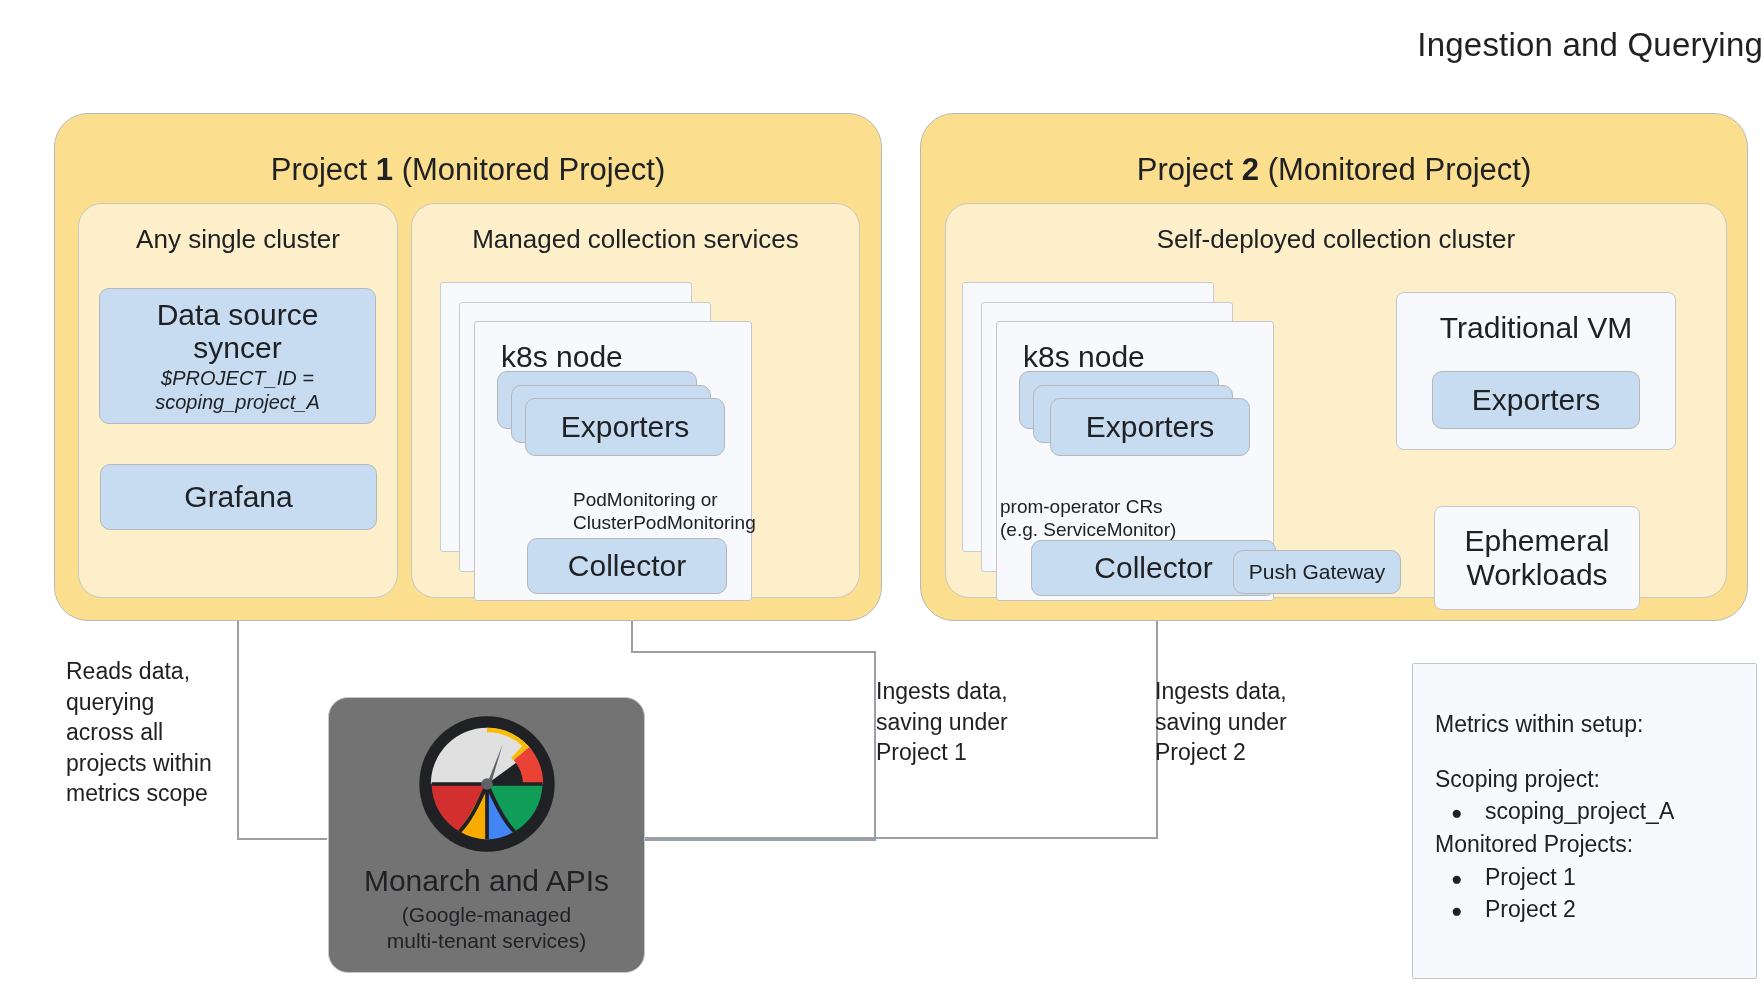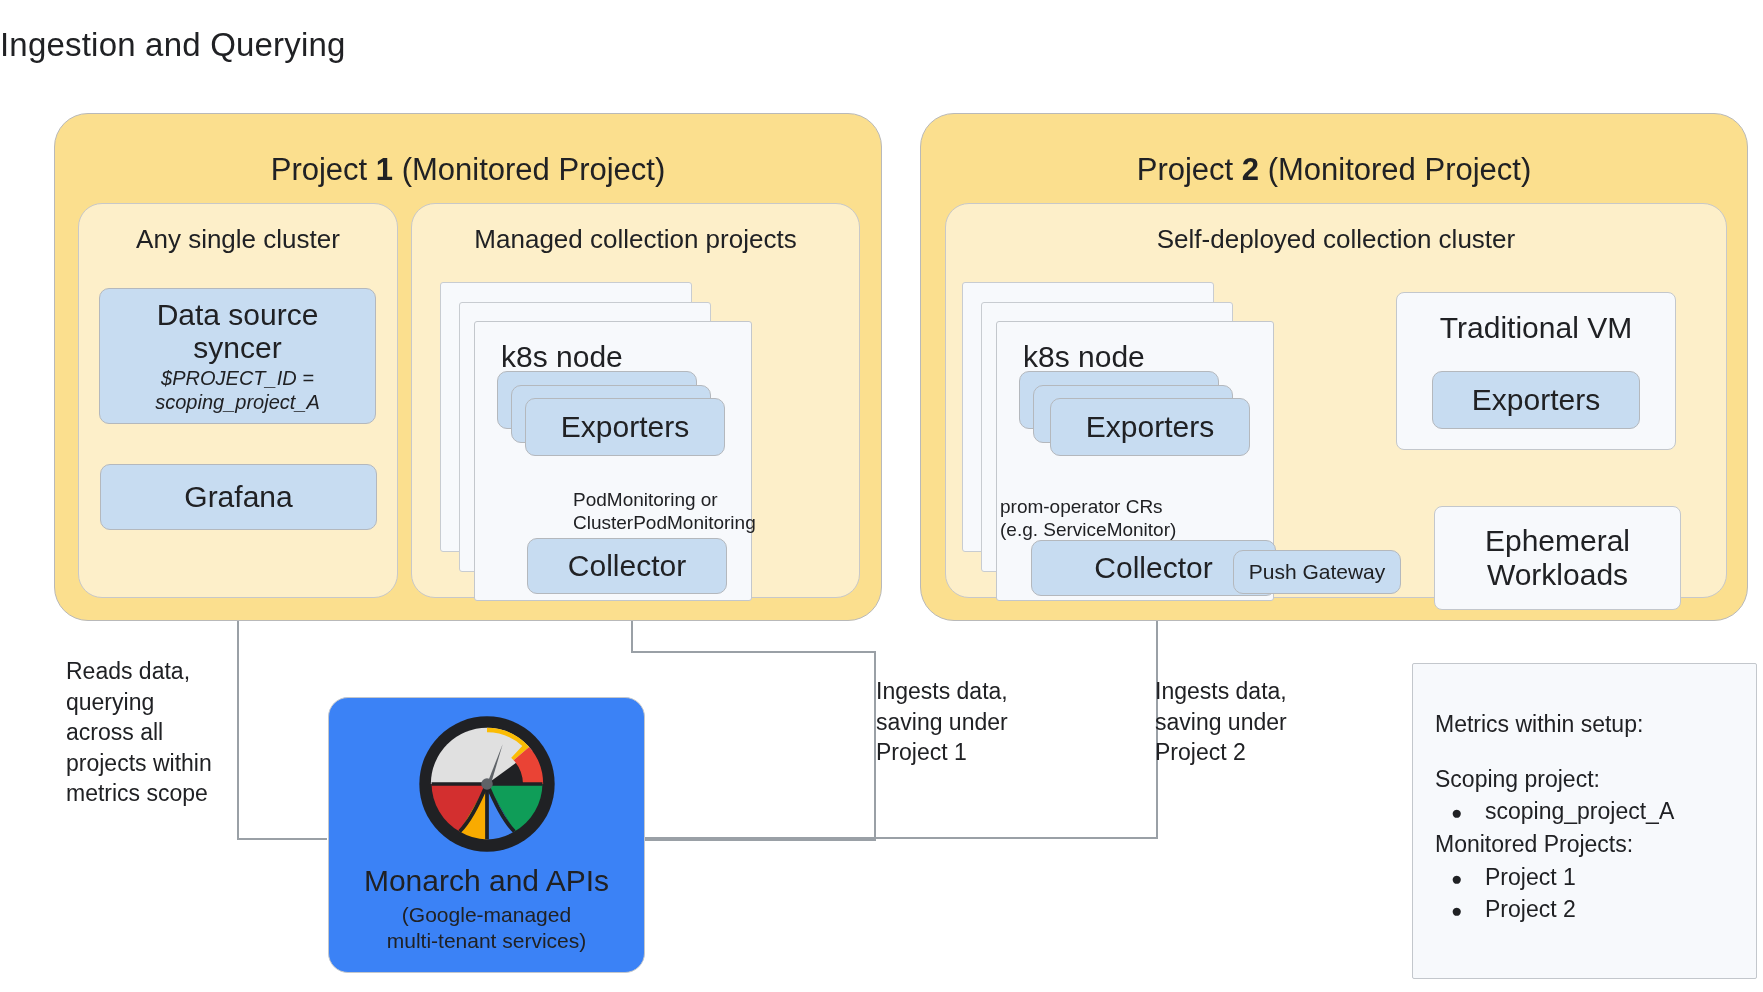--- a/index.html
+++ b/index.html
@@ -24,21 +24,21 @@
     width: 1763px;
     height: 992px;
     pointer-events: none;
     z-index: 1;
   }
   .node { position: absolute; box-sizing: border-box; z-index: 2; }
 
   
   .diagram-title {
     left: 0; top: 26px; width: 1763px;
-    text-align: left;
+    text-align: right;
     font-size: 33px;
     letter-spacing: .2px;
     color: #202124;
   }
 
   
   .project-box {
     background: #FBDF8E;
     border: 1px solid #b9b9b9;
     border-radius: 34px;
@@ -130,21 +130,21 @@
     position: absolute;
     font-size: 23px;
     line-height: 1.33;
     color: #202124;
     z-index: 3;
     white-space: pre-line;
   }
 
   
   .monarch-card {
-    background: #3b82f6;
+    background: #737373;
     border: 1px solid #c3c7cc;
     border-radius: 20px;
     display: flex;
     flex-direction: column;
     align-items: center;
   }
   .monarch-name {
     font-size: 30px;
     margin-top: 8px;
     color: #202124;
@@ -225,21 +225,21 @@
 syncer</div>
     <div class="sub" style="white-space:pre-line;">$PROJECT_ID =
 scoping_project_A</div>
   </div>
 
   <div class="node blue-box" style="left:100px; top:464px; width:277px; height:66px;">
     <div class="main">Grafana</div>
   </div>
 
   <div class="node cluster-box" style="left:411px; top:203px; width:449px; height:395px;">
-    <div class="cluster-title">Managed collection projects</div>
+    <div class="cluster-title">Managed collection services</div>
   </div>
 
   <div class="node ghost-card" style="left:440px; top:282px; width:252px; height:270px;"></div>
   <div class="node ghost-card" style="left:459px; top:302px; width:252px; height:270px;"></div>
   <div class="node white-card" style="left:474px; top:321px; width:278px; height:280px;">
     <div class="card-title">k8s node</div>
   </div>
 
   <div class="node ghost-blue" style="left:497px; top:371px; width:200px; height:58px;"></div>
   <div class="node ghost-blue" style="left:511px; top:385px; width:200px; height:58px;"></div>
@@ -287,21 +287,21 @@
     <div style="font-size:21px;">Push Gateway</div>
   </div>
 
   <div class="node white-card rounded" style="left:1396px; top:292px; width:280px; height:158px;">
     <div class="card-title" style="text-align:center; padding:18px 0 0 0;">Traditional VM</div>
   </div>
   <div class="node blue-box" style="left:1432px; top:371px; width:208px; height:58px;">
     <div class="main">Exporters</div>
   </div>
 
-  <div class="node white-card rounded" style="left:1434px; top:506px; width:247px; height:104px;">
+  <div class="node white-card rounded" style="left:1434px; top:506px; width:206px; height:104px;">
     <div class="card-center" style="white-space:pre-line;">Ephemeral
 Workloads</div>
   </div>
 
   <div class="flow-label" style="left:66px; top:656px; width:220px;">Reads data,
 querying
 across all
 projects within
 metrics scope</div>
 

